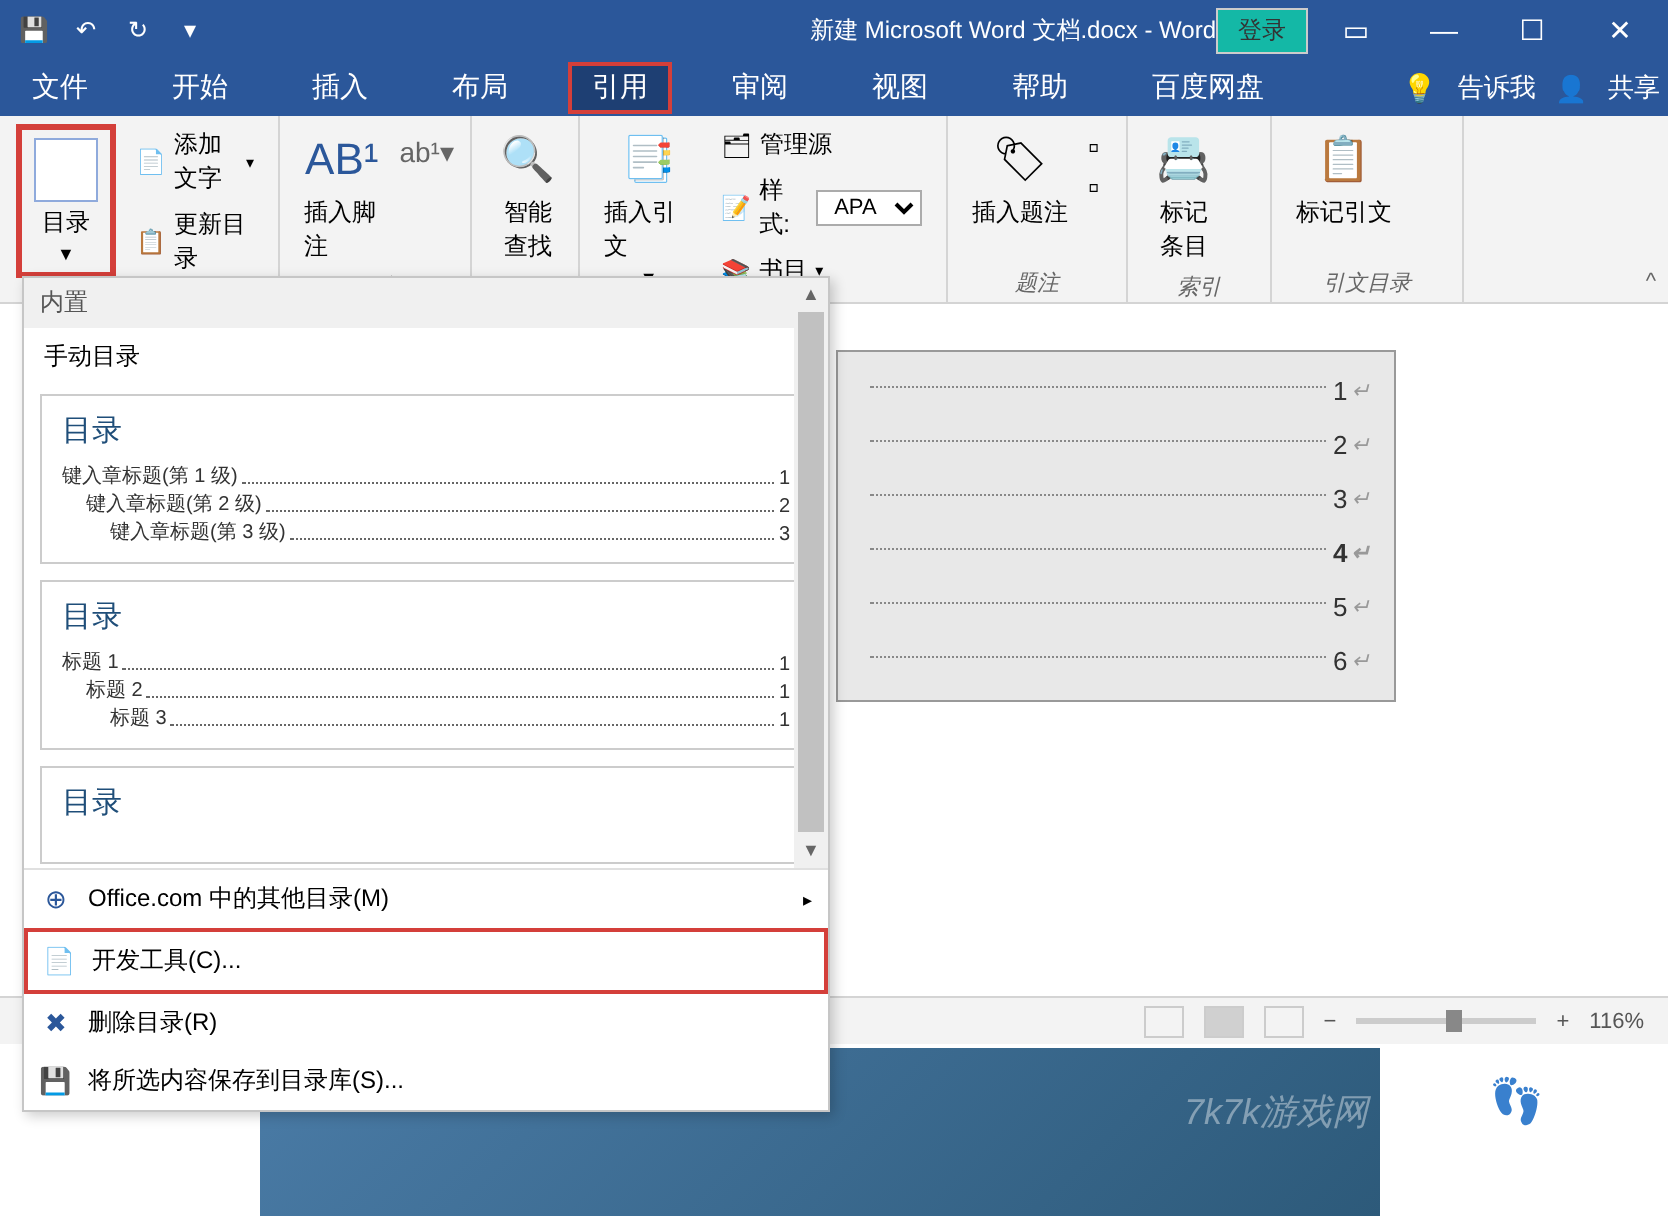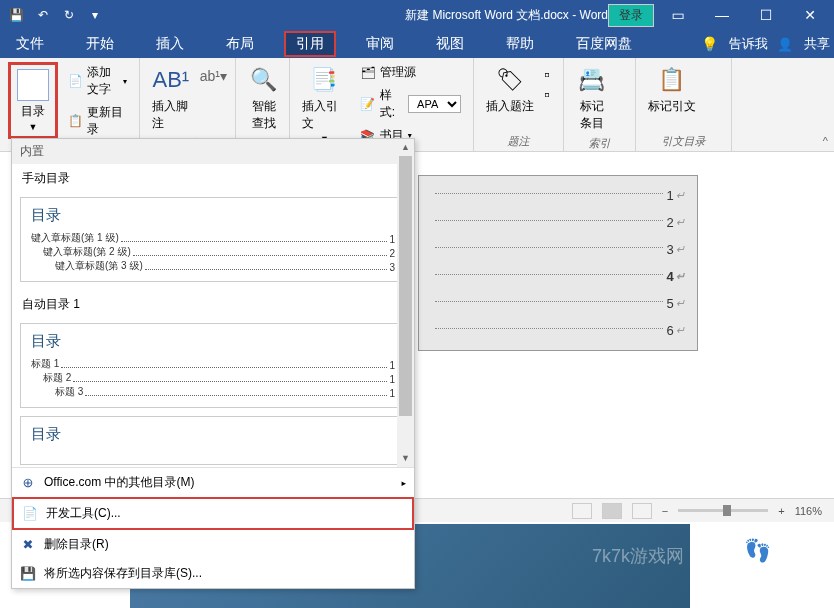--- a/index.html
+++ b/index.html
@@ -59,21 +59,21 @@
 
 .statusbar { position: absolute; bottom: 0; left: 0; right: 0; height: 24px; background: #f3f3f3; border-top: 1px solid #d4d4d4; display: flex; align-items: center; font-size: 11px; color: #555; }
 .statusbar .right { margin-left: auto; display: flex; align-items: center; gap: 10px; padding-right: 12px; }
 .statusbar .viewbtn { width: 20px; height: 16px; border: 1px solid #ccc; display:inline-block; }
 .statusbar .slider { width: 90px; height: 3px; background: #ccc; position: relative; }
 .statusbar .slider .knob { position: absolute; left: 50%; top: -4px; width: 8px; height: 11px; background: #888; }
 
 .taskbar-img { position: absolute; left: 130px; bottom: 0; width: 560px; height: 84px; background: linear-gradient(135deg, #4a7ba6, #2d5a7a); z-index: -1; }
 .watermark { position: absolute; right: 12px; bottom: 28px; color: rgba(255,255,255,0.85); font-size: 12px; text-align: right; z-index: 20; }
 .watermark .big { font-size: 22px; font-weight: bold; letter-spacing: 2px; }
-.watermark2 { position: absolute; right: 150px; bottom: 40px; color: rgba(255,255,255,0.4); font-size: 18px; z-index: 20; }
+.watermark2 { position: absolute; right: 150px; bottom: 40px; color: rgba(255,255,255,0.4); font-size: 18px; font-style: italic; z-index: 20; }
 
 .style-select { border: 1px solid #ababab; background: #fff; font-size: 11px; padding: 1px 4px; width: 58px; }
 .ribbon-collapse { position:absolute; right:6px; bottom:4px; font-size:11px; color:#666; }
 </style>
 </head>
 <body>
 
 <div class="titlebar">
   <div class="qat">
     <span>💾</span>
@@ -240,21 +240,20 @@
           <span class="txt">键入章标题(第 2 级)</span>
           <span class="dots"></span>
           <span>2</span>
         </div>
       <div class="pline" style="padding-left:24px">
           <span class="txt">键入章标题(第 3 级)</span>
           <span class="dots"></span>
           <span>3</span>
         </div>
     </div>
-    <div class="item">自动目录 1</div>
     <div class="preview">
       <div class="ptitle">目录</div>
       <div class="pline">
           <span class="txt">标题 1</span>
           <span class="dots"></span>
           <span>1</span>
         </div>
       <div class="pline" style="padding-left:12px">
           <span class="txt">标题 2</span>
           <span class="dots"></span>

